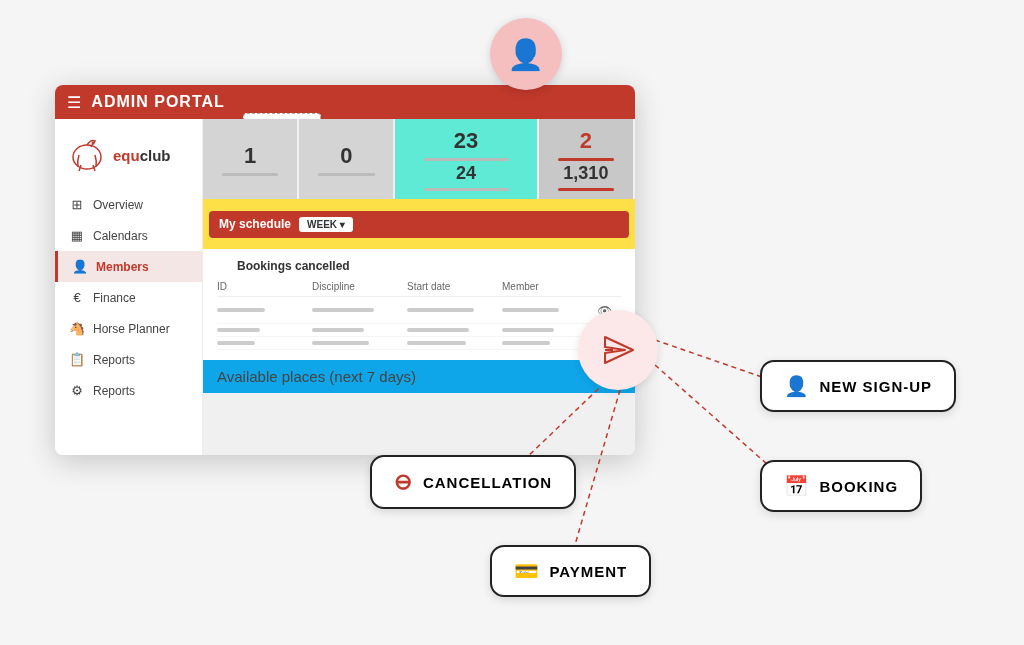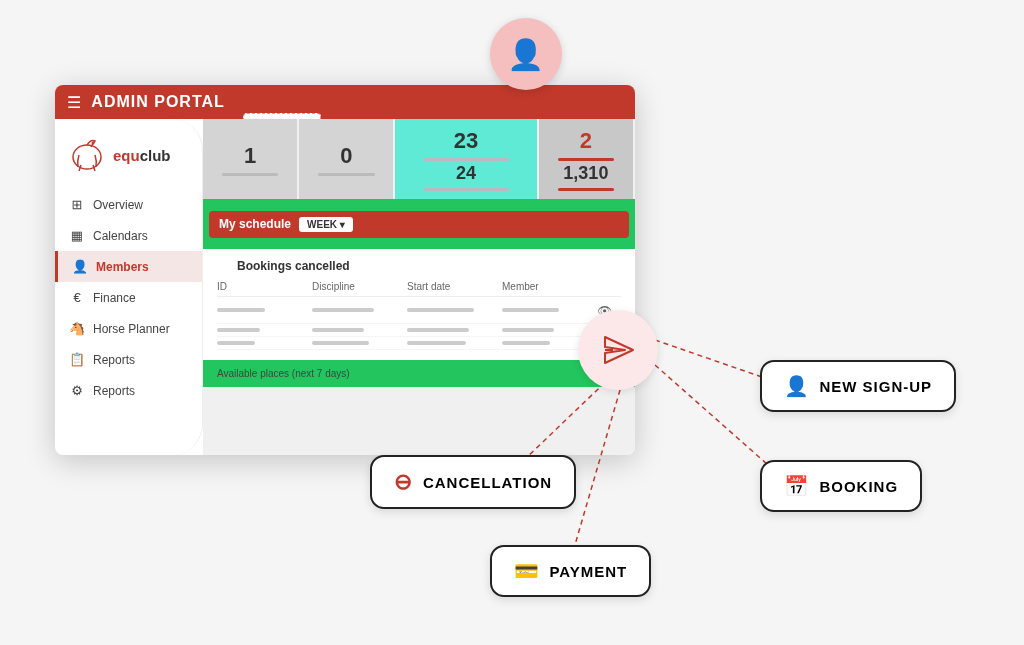--- a/index.html
+++ b/index.html
@@ -134,21 +134,20 @@
     }
 
     
     .sidebar {
       width: 148px;
       background: #fff;
       border-right: 1px solid #eee;
       display: flex;
       flex-direction: column;
       padding-top: 10px;
-      border-radius: 31px;
     }
     .logo-area {
       display: flex;
       align-items: center;
       padding: 8px 12px 16px;
       gap: 6px;
     }
     .logo-horse {
       width: 40px;
       height: 36px;
@@ -212,21 +211,21 @@
     .stat-bar {
       width: 60%;
       height: 3px;
       background: #bbb;
       margin-top: 4px;
       border-radius: 2px;
     }
     .stat-bar.red { background: #c0392b; }
 
     .schedule-section {
-      background: #22c55e;
+      background: #fde047;
       padding: 6px;
       display: flex;
       align-items: center;
       justify-content: flex-end;
       height: 50px;
     }
     .schedule-red-bg {
       background: #c0392b;
       border-radius: 4px;
       padding: 6px 10px;
@@ -283,24 +282,24 @@
       background: #ccc;
       border-radius: 2px;
       width: 70%;
     }
     .eye-icon {
       font-size: 12px;
       color: #666;
     }
 
     .available-label {
-      font-size: 10px;
+      font-size: 15px;
       color: #444;
       padding: 8px 14px;
-      background: #22c55e;
+      background: #0ea5e9;
     }
   </style>
 </head>
 <body>
 
 <div class="floating-container">
 
   <svg class="lines-svg" viewBox="0 0 1024 645">
 
     <line x1="618" y1="370" x2="500" y2="483" stroke="#c0392b" stroke-width="1.5" stroke-dasharray="5,4"></line>

